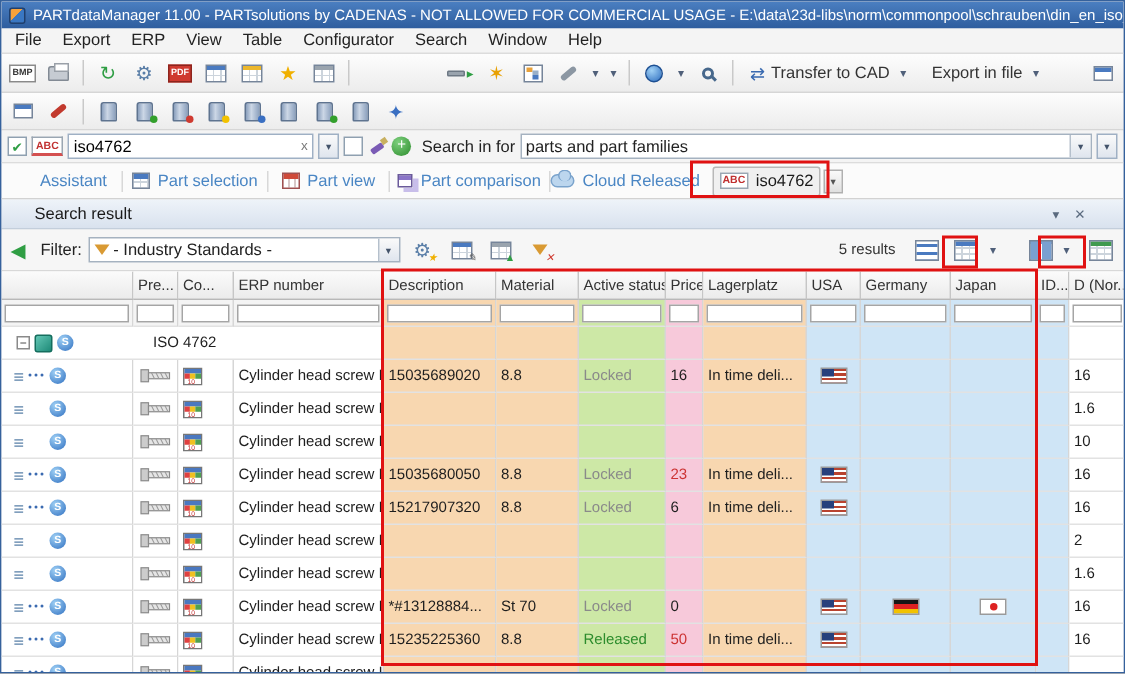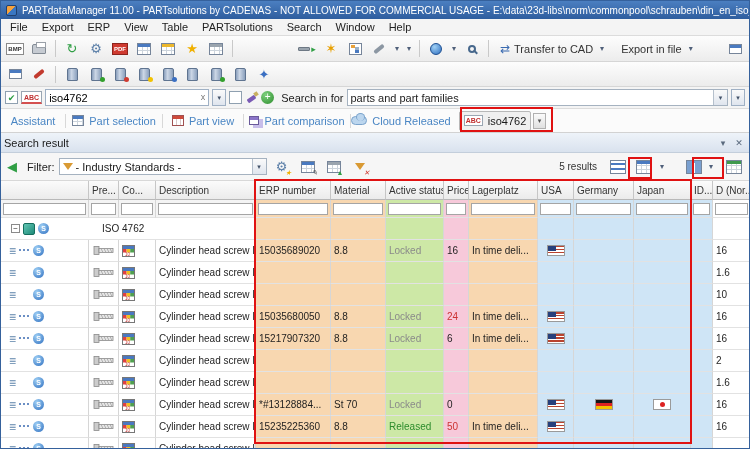--- a/index.html
+++ b/index.html
@@ -78,39 +78,39 @@
             color:#fff;font-size:10px;line-height:12px;text-align:center;flex:0 0 auto;}
   .combo{display:flex;align-items:center;gap:3px;height:17px;background:#fff;border:1px solid #a5b2c0;
          padding-left:3px;font-size:11px;color:#222;overflow:hidden;}
   .combo .arrow{width:14px;height:15px;margin-left:auto;background:linear-gradient(#fafafa,#dfe5ee);
                 border-left:1px solid #b5c0cc;display:flex;align-items:center;justify-content:center;
                 font-size:7px;color:#43536a;flex:0 0 auto;}
   .cat-icon{width:11px;height:9px;background:linear-gradient(#f2c200 0 3px,#4a7ac0 3px);border:1px solid #8a7a30;flex:0 0 auto;}
   .funnel{width:0;height:0;border-left:5px solid transparent;border-right:5px solid transparent;
           border-top:7px solid #d99a33;flex:0 0 auto;}
   
-  .tabsbar{height:24px;background:#fbfbfb;border-bottom:1px solid #d2d2d2;display:flex;align-items:center;padding-left:0;}
+  .tabsbar{height:24px;background:#fbfbfb;border-bottom:1px solid #d2d2d2;display:flex;align-items:center;padding-left:16px;}
   .tab{height:20px;display:flex;align-items:center;justify-content:center;gap:5px;font-size:11px;color:#4a86c4;flex:0 0 auto;}
   .tabsep{width:1px;height:14px;background:#d8d8d8;flex:0 0 auto;}
   .tab.active{color:#1a1a1a;background:#f0f0f0;border:1px solid #b8b8b8;border-radius:2px;}
   .tab-btn{width:13px;height:16px;margin-left:2px;background:linear-gradient(#fafafa,#e0e0e0);
            border:1px solid #b0b0b0;font-size:7px;color:#555;display:flex;align-items:center;justify-content:center;flex:0 0 auto;}
   .cloud{width:16px;height:9px;background:#bcd6ee;border:1px solid #7aa3cc;border-radius:6px;position:relative;}
   .cloud::before{content:"";position:absolute;left:4px;top:-4px;width:7px;height:7px;border-radius:50%;
                  background:#bcd6ee;border:1px solid #7aa3cc;border-bottom:0;}
   .cmp-icon{width:10px;height:9px;border:1px solid #6a5a9a;background:linear-gradient(#8a74c8 0 3px,#fff 3px);
             box-shadow:4px 3px 0 #c8beea;}
   .pv-icon{width:12px;height:11px;border:1px solid #a05050;background:
            linear-gradient(#cf4a3a 0 3px,rgba(0,0,0,0) 3px),
            repeating-linear-gradient(90deg,rgba(0,0,0,0) 0 3px,#d8c8c8 3px 4px),#fff;}
   .abc-mini{font-size:7px;font-weight:bold;color:#c03030;background:#fff;border:1px solid #9aa6b2;
             padding:1px 1px;line-height:1;}
   
   .resulthdr{height:20px;background:linear-gradient(#eef3f9,#d9e2ee);border-bottom:1px solid #c3cedb;
-             display:flex;align-items:center;padding:0 3px;font-size:11px;color:#1a1a1a;}
+             display:flex;align-items:center;padding:0 22px;font-size:11px;color:#1a1a1a;}
   .hdr-ico{margin-left:auto;font-size:9px;color:#5a6a7e;width:14px;text-align:center;}
   .hdr-ico + .hdr-ico{margin-left:2px;}
   
   .filterrow{height:28px;background:#f6f6f6;border-bottom:1px solid #d8d8d8;display:flex;align-items:center;
              gap:4px;padding:0 6px;font-size:11px;color:#222;}
   .back-arrow{color:#2f9e44;font-size:13px;flex:0 0 auto;}
   .results{font-size:10px;color:#333;}
   .view-list{width:16px;height:14px;border:1px solid #76859a;background:
       repeating-linear-gradient(180deg,rgba(0,0,0,0) 0 2px,#4a7ac0 2px 4px,rgba(0,0,0,0) 4px 5px),#fff;}
   .view-tiles{width:16px;height:14px;border:1px solid #76859a;background:
@@ -165,21 +165,21 @@
     <span class="app-icon"></span>
     <span>PARTdataManager 11.00 - PARTsolutions by CADENAS - NOT ALLOWED FOR COMMERCIAL USAGE - E:\data\23d-libs\norm\commonpool\schrauben\din_en_iso_4762.prj</span>
   </div>
 
   <div class="menubar">
     <span class="menu-item">File</span>
     <span class="menu-item">Export</span>
     <span class="menu-item">ERP</span>
     <span class="menu-item">View</span>
     <span class="menu-item">Table</span>
-    <span class="menu-item">PARTsolutions</span>
+    <span class="menu-item">Configurator</span>
     <span class="menu-item">Search</span>
     <span class="menu-item">Window</span>
     <span class="menu-item">Help</span>
   </div>
 
   <div class="toolbar tb1">
     <div class="tool">
         <span class="bmp-tile">BMP</span>
       </div>
     <div class="tool">
@@ -387,22 +387,22 @@
     <div class="tool" style="margin-left:6px;width:18px;">
         <span class="grid-icon grn" style="width:16px;height:14px;"></span>
       </div>
   </div>
 
   <div class="tablewrap">
     <div class="grid thead">
       <div class="c"></div>
       <div class="c">Pre...</div>
       <div class="c">Co...</div>
+      <div class="c">ERP number</div>
       <div class="c">Description</div>
-      <div class="c">ERP number</div>
       <div class="c">Material</div>
       <div class="c">Active status</div>
       <div class="c">Price</div>
       <div class="c">Lagerplatz</div>
       <div class="c">USA</div>
       <div class="c">Germany</div>
       <div class="c">Japan</div>
       <div class="c">ID...</div>
       <div class="c">D (Nor...</div>
     </div>
@@ -611,21 +611,21 @@
         <rect x="8.2" y="4" width="3.8" height="3.5" fill="#50a050"></rect>
         <text x="3" y="11" font-size="4.5" fill="#c03030">10</text>
       </svg>
     </div>
     <div class="c">
             <span class="desc-c">Cylinder head screw ISO 4762 ...</span>
           </div>
     <div class="c erpbg">15035680050</div>
     <div class="c erpbg">8.8</div>
     <div class="c stbg st-locked">Locked</div>
-    <div class="c prbg pr-red">24</div>
+    <div class="c prbg pr-red">23</div>
     <div class="c erpbg">In time deli...</div>
     <div class="c blbg flagcell" able="true">
             <span class="flag usa"></span>
           </div>
     <div class="c blbg flagcell"></div>
     <div class="c blbg flagcell"></div>
     <div class="c blbg"></div>
     <div class="c dbg">16</div>
   </div>
         <div class="grid trow">

